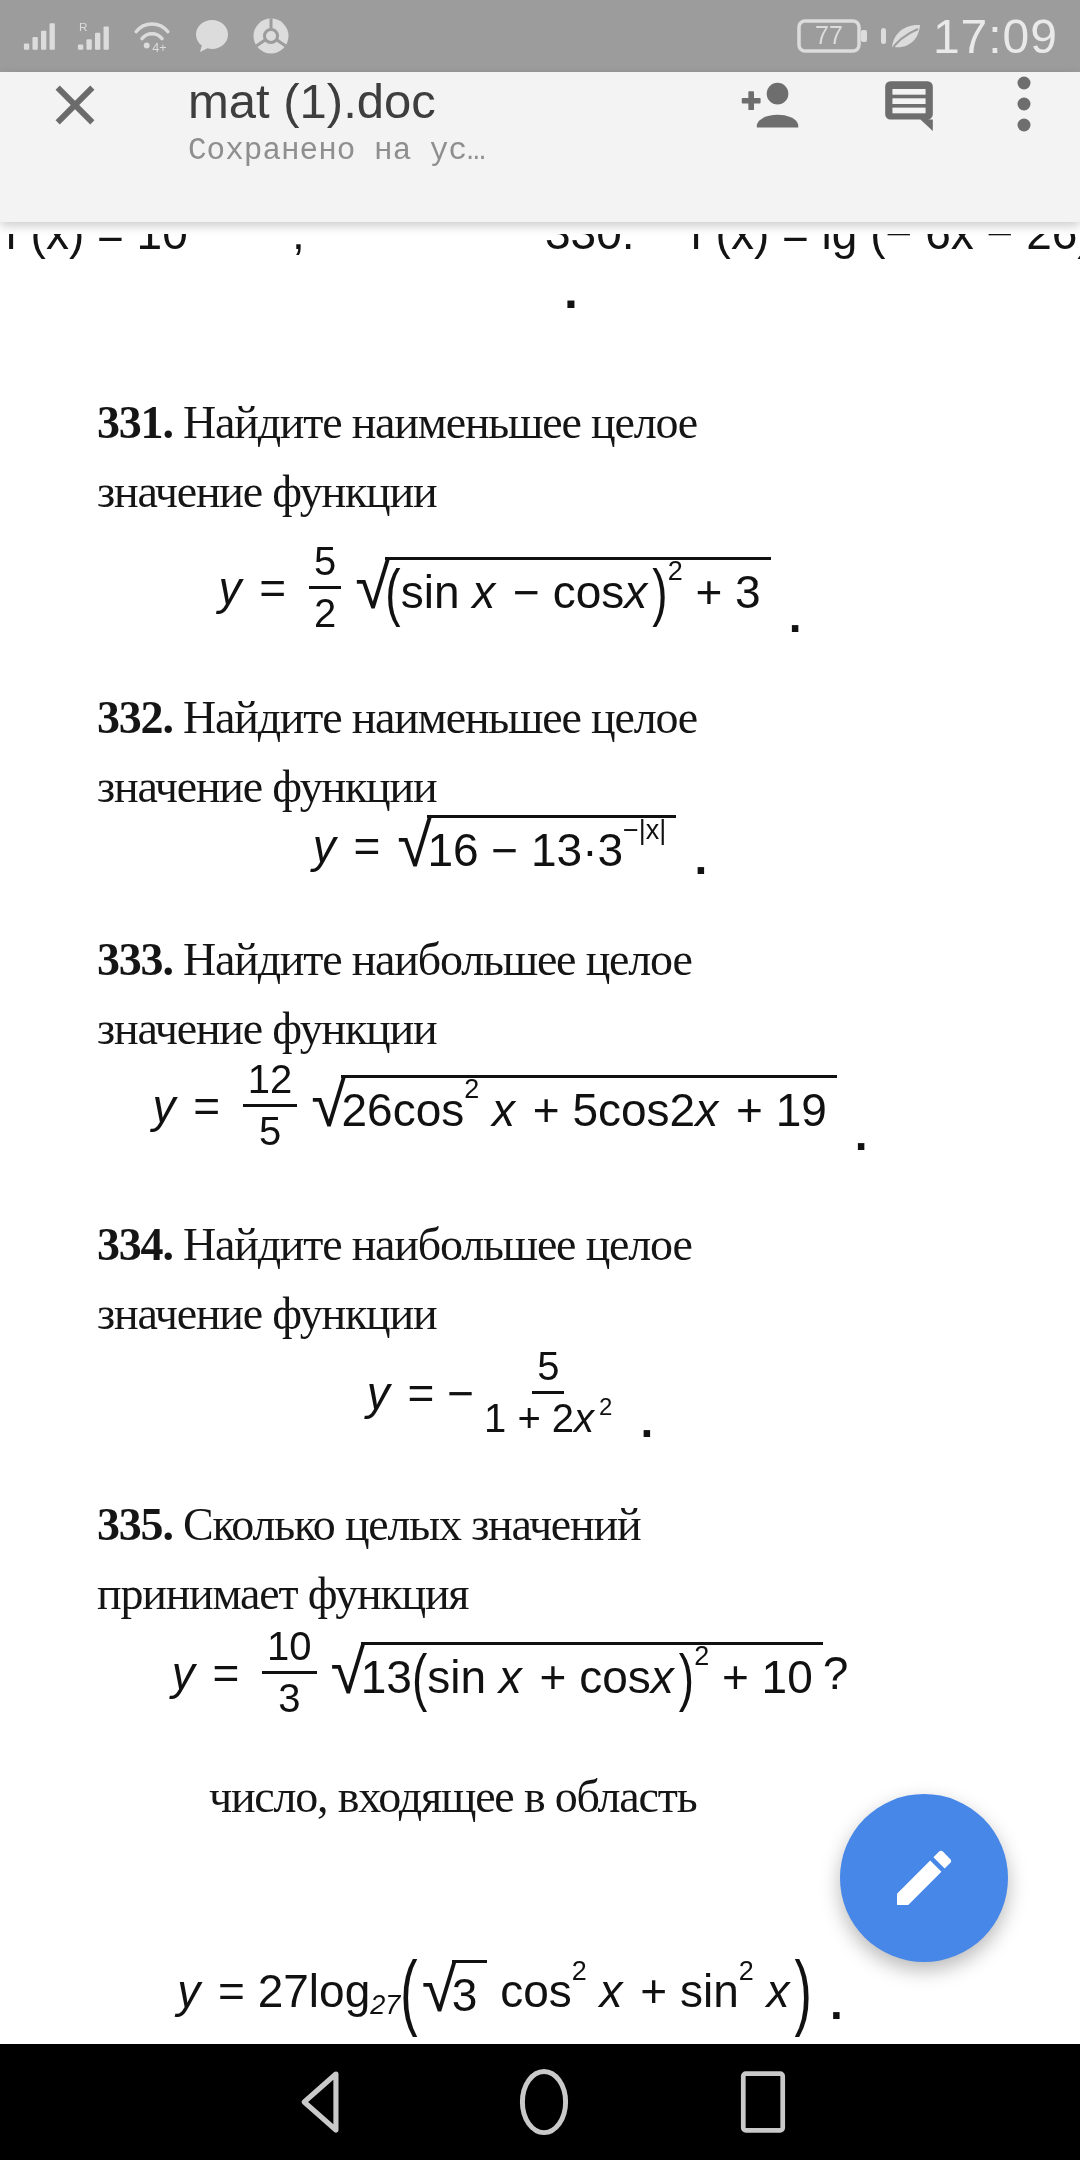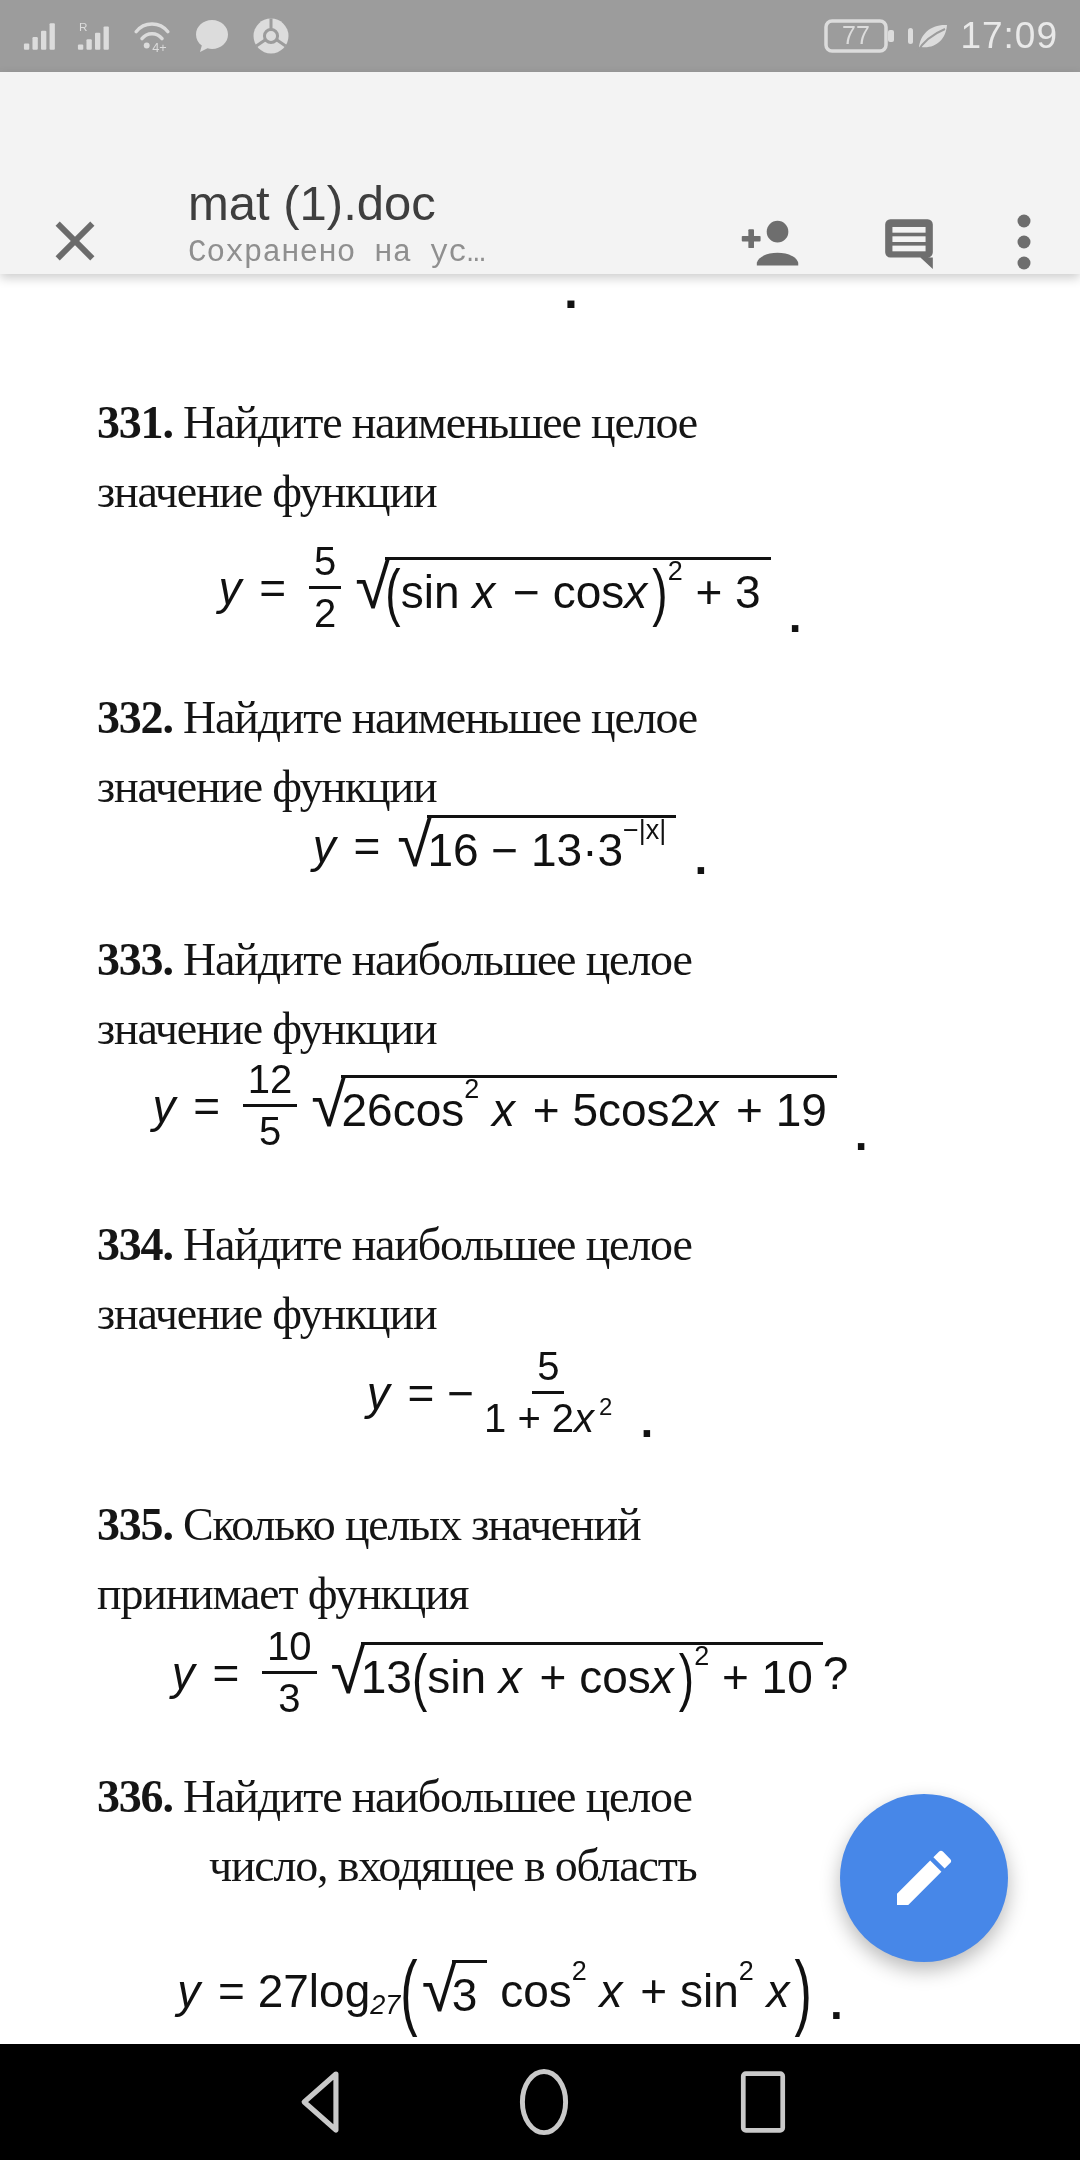--- a/index.html
+++ b/index.html
@@ -4,25 +4,25 @@
 <style>
   html,body{margin:0;padding:0;}
   body{width:1080px;height:2160px;position:relative;background:#fff;overflow:hidden;
        font-family:"Liberation Sans",sans-serif;}
 
   
   .status-bar{position:absolute;top:0;left:0;width:1080px;height:72px;background:#9C9C9C;
               display:flex;align-items:center;box-sizing:border-box;padding:0 22px;}
   .sb-left{display:flex;align-items:center;gap:16px;}
   .sb-right{margin-left:auto;display:flex;align-items:center;gap:9px;}
-  .sb-time{font-size:37px;color:#E9E9E9;letter-spacing:1px;}
-
-  
-  .appbar{position:absolute;top:72px;left:0;width:1080px;height:202px;background:#F3F3F3;
-          display:flex;align-items:flex-end;box-sizing:border-box;padding:0 26px;
+  .sb-time{font-size:48px;color:#E9E9E9;letter-spacing:1px;}
+
+  
+  .appbar{position:absolute;top:72px;left:0;width:1080px;height:150px;background:#F3F3F3;
+          display:flex;align-items:flex-start;box-sizing:border-box;padding:0 26px;
           box-shadow:0 4px 10px rgba(0,0,0,0.20);z-index:5;}
   .icon-btn{background:none;border:none;padding:0;cursor:pointer;display:flex;
             align-items:center;justify-content:center;}
   .close-btn{width:66px;height:66px;margin-left:16px;}
   .titles{margin-left:80px;display:flex;flex-direction:column;justify-content:center;min-width:0;}
   .title{font-size:49px;color:#3E3E3E;line-height:58px;white-space:nowrap;}
   .subtitle{font-size:31px;color:#8F8F8F;line-height:42px;white-space:nowrap;font-family:Liberation Mono, monospace;}
   .actions{margin-left:auto;display:flex;align-items:center;gap:78px;margin-right:22px;}
 
   
@@ -302,21 +302,20 @@
             <span class="t"> + cos</span>
             <span class="t iv">x</span>
             <span class="par">)</span>
             <span class="sup">2</span>
             <span class="t"> + 10</span>
           </span>
         </span>
         <span class="t">?</span>
       </div>
       <div class="ptext pt5 ind">
-        <div class="pline"><span class="pnum">336.</span> Найдите наибольшее целое</div>
         <div class="pline indent">число, входящее в область</div>
       </div>
       <div class="formula pf5">
         <span class="t iv">y</span>
         <span class="t"> = 27log</span>
         <span class="sub">27</span>
         <span class="bigpar">(</span>
         <span class="sqrt">
           <span class="rad">√</span>
           <span class="radicand">

